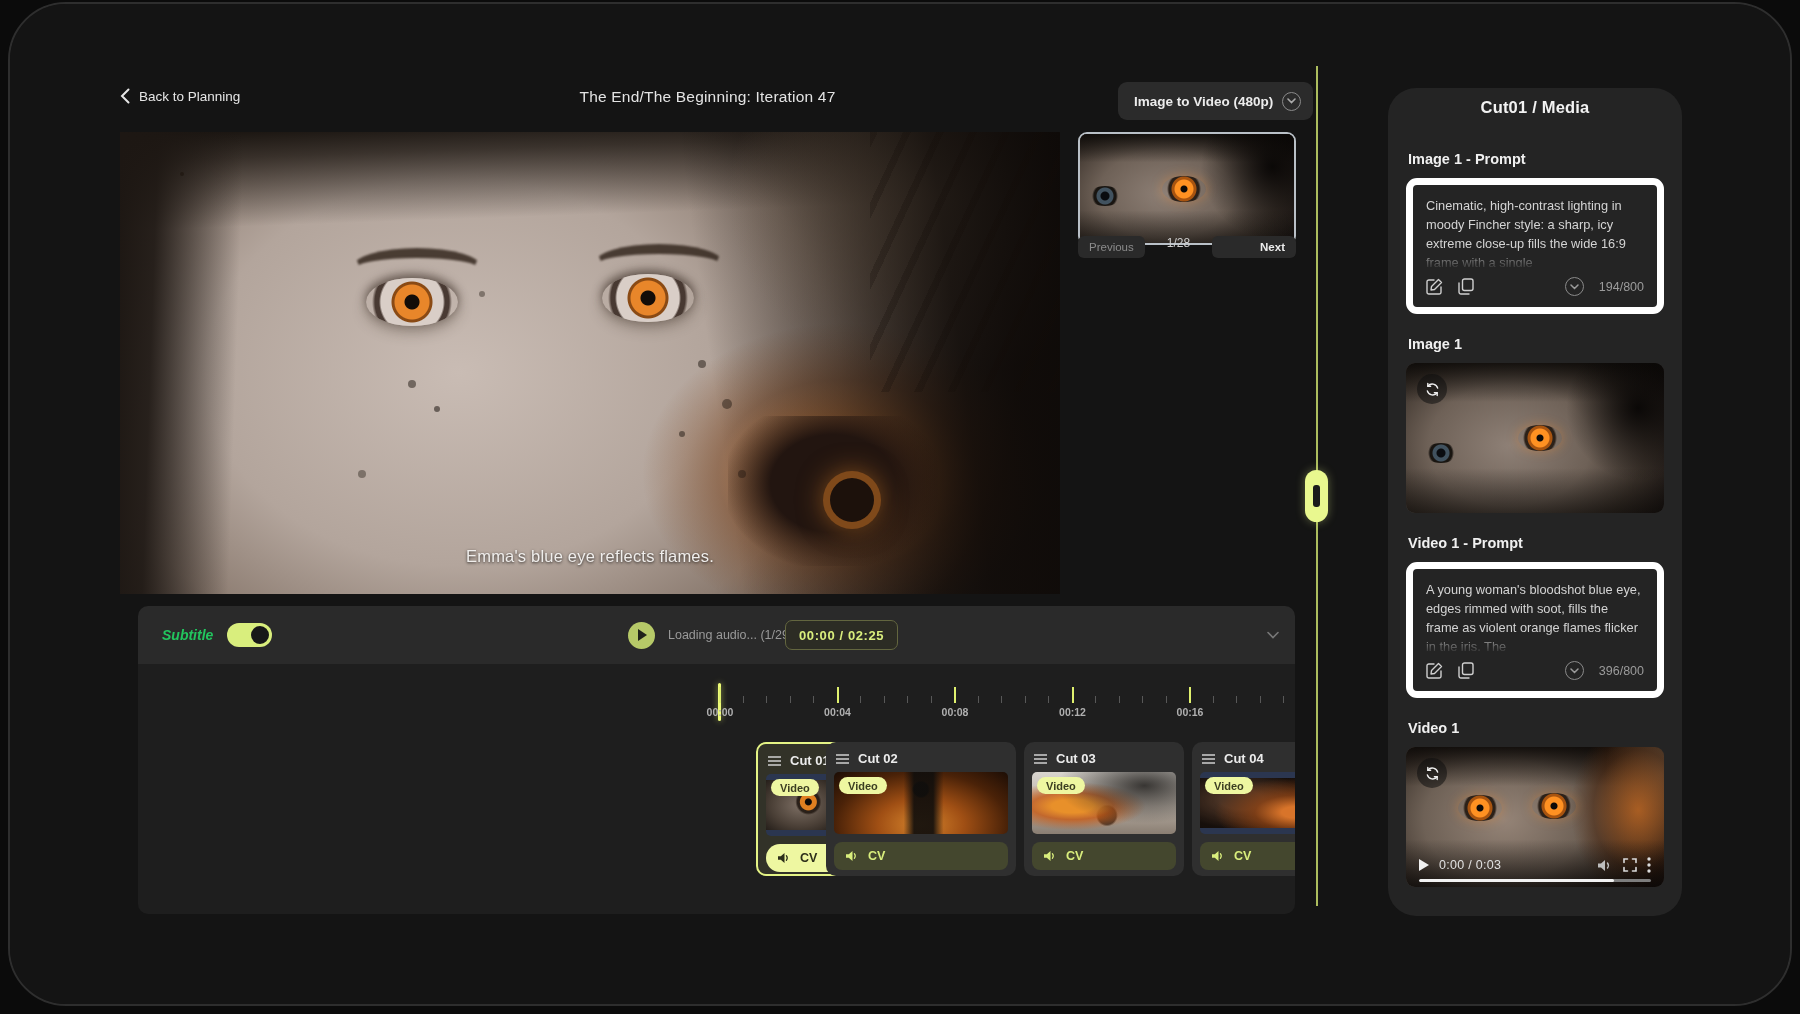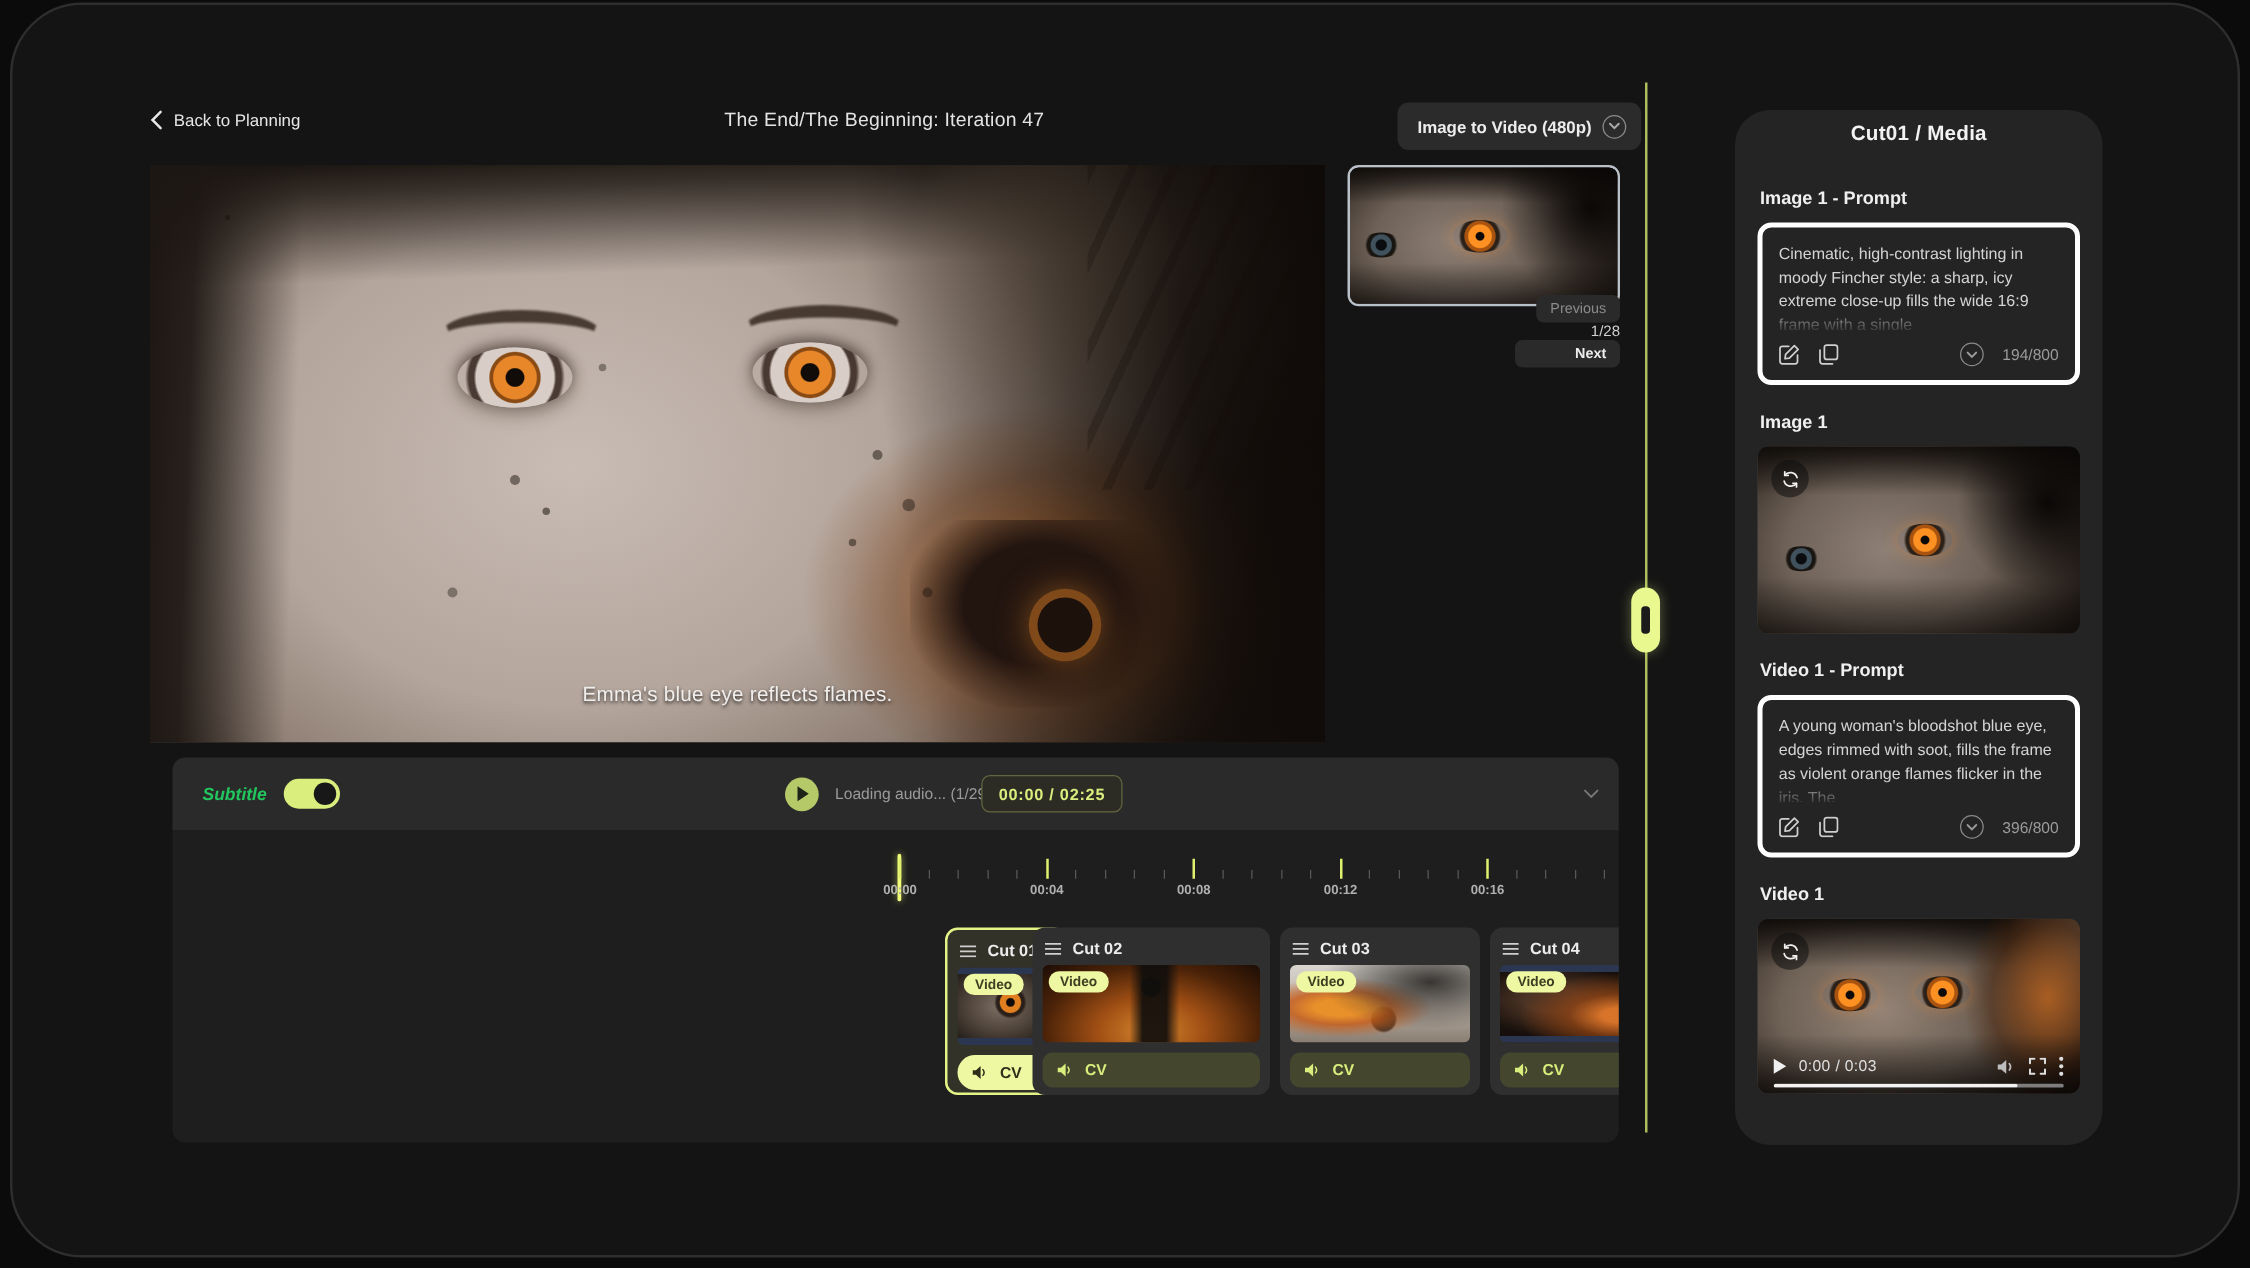--- a/index.html
+++ b/index.html
@@ -61,22 +61,22 @@
     background:
       radial-gradient(ellipse 120px 120px at 90% 30%, rgba(8,6,5,.95), rgba(8,6,5,0) 60%),
       linear-gradient(180deg, rgba(10,8,6,.85) 0%, rgba(10,8,6,0) 26%),
       linear-gradient(0deg, rgba(10,8,6,.6) 0%, rgba(10,8,6,0) 30%),
       radial-gradient(ellipse 70% 90% at 40% 55%, #8e8076 0%, #6e6157 45%, #3b322b 75%, #161110 100%); }
   .e-orange { position:absolute; width:44px; height:26px; border-radius:50%;
     background:radial-gradient(circle at 50% 50%, #0e0a08 0 3px, #ff9122 4px 9px, #a85410 10px 12px, #2c2119 13px 15px, rgba(0,0,0,0) 17px);
     box-shadow:0 0 12px rgba(255,140,40,.35); }
   .e-dark { position:absolute; width:34px; height:20px; border-radius:50%;
     background:radial-gradient(circle at 50% 50%, #0a0c10 0 4px, #41525f 5px 8px, #191511 9px 11px, rgba(0,0,0,0) 13px); }
-  #pager-row { left:1068px; top:232px; width:218px; display:flex; align-items:flex-end;
-    justify-content:space-between;flex-direction:column; }
+  #pager-row { left:1068px; top:232px; width:218px; display:flex; align-items:flex-start;
+    justify-content:space-between; }
   .pager-btn { background:#2a2a2a; border-radius:6px; padding:5px 11px; font-size:11.5px; }
   #prev-btn { color:#8b8b8b; }
   #next-btn { color:#ececec; font-weight:700;padding-left:48px; }
   #pager-counter { color:#cfcfcf; font-size:12px; }
 
   
   #control-bar { left:128px; top:602px; width:1157px; height:58px; background:#2a2a2a;
     border-radius:10px 10px 0 0; display:flex; align-items:center; }
   #subtitle-label { margin-left:24px; color:#22c55e; font-size:14px; font-weight:600;font-style:italic; }
   #subtitle-toggle { margin-left:14px; width:45px; height:24px; border-radius:12px;
@@ -143,21 +143,21 @@
     border-radius:12px; box-shadow:0 0 10px rgba(233,248,143,.35); }
   #divider-handle .slot { position:absolute; left:8px; top:15px; width:7px; height:22px;
     background:#1b1b1b; border-radius:3px; }
 
   
   #side-panel { left:1378px; top:84px; width:294px; height:828px; background:#242424;
     border-radius:28px; padding:10px 18px; }
   #panel-title { text-align:center; color:#f2f2f2; font-size:16.5px; font-weight:800;
     letter-spacing:.2px; margin-bottom:34px; }
   .sec-head { color:#f0f0f0; font-size:14.5px; font-weight:800; margin:0 0 11px 2px; }
-  .prompt-box { border:4px solid #ffffff; border-radius:11px; padding:12px 13px 11px;
+  .prompt-box { border:7px solid #ffffff; border-radius:11px; padding:12px 13px 11px;
     margin-bottom:22px; position:relative; }
   .prompt-text { color:#d4d4d4; font-size:12.8px; line-height:1.48; height:70px; overflow:hidden;
     -webkit-mask-image:linear-gradient(#000 0 72%, rgba(0,0,0,.15) 100%);
     mask-image:linear-gradient(#000 0 72%, rgba(0,0,0,.15) 100%); }
   .prompt-foot { display:flex; align-items:center; margin-top:10px; gap:15px; }
   .prompt-foot .spacer { flex:1; }
   .counter { color:#9b9b9b; font-size:12.5px; }
   .media-box { position:relative; height:150px; border-radius:9px; overflow:hidden;
     margin-bottom:22px; background:#404040; }
   .refresh-chip { position:absolute; left:11px; top:11px; width:30px; height:30px; border-radius:50%;

